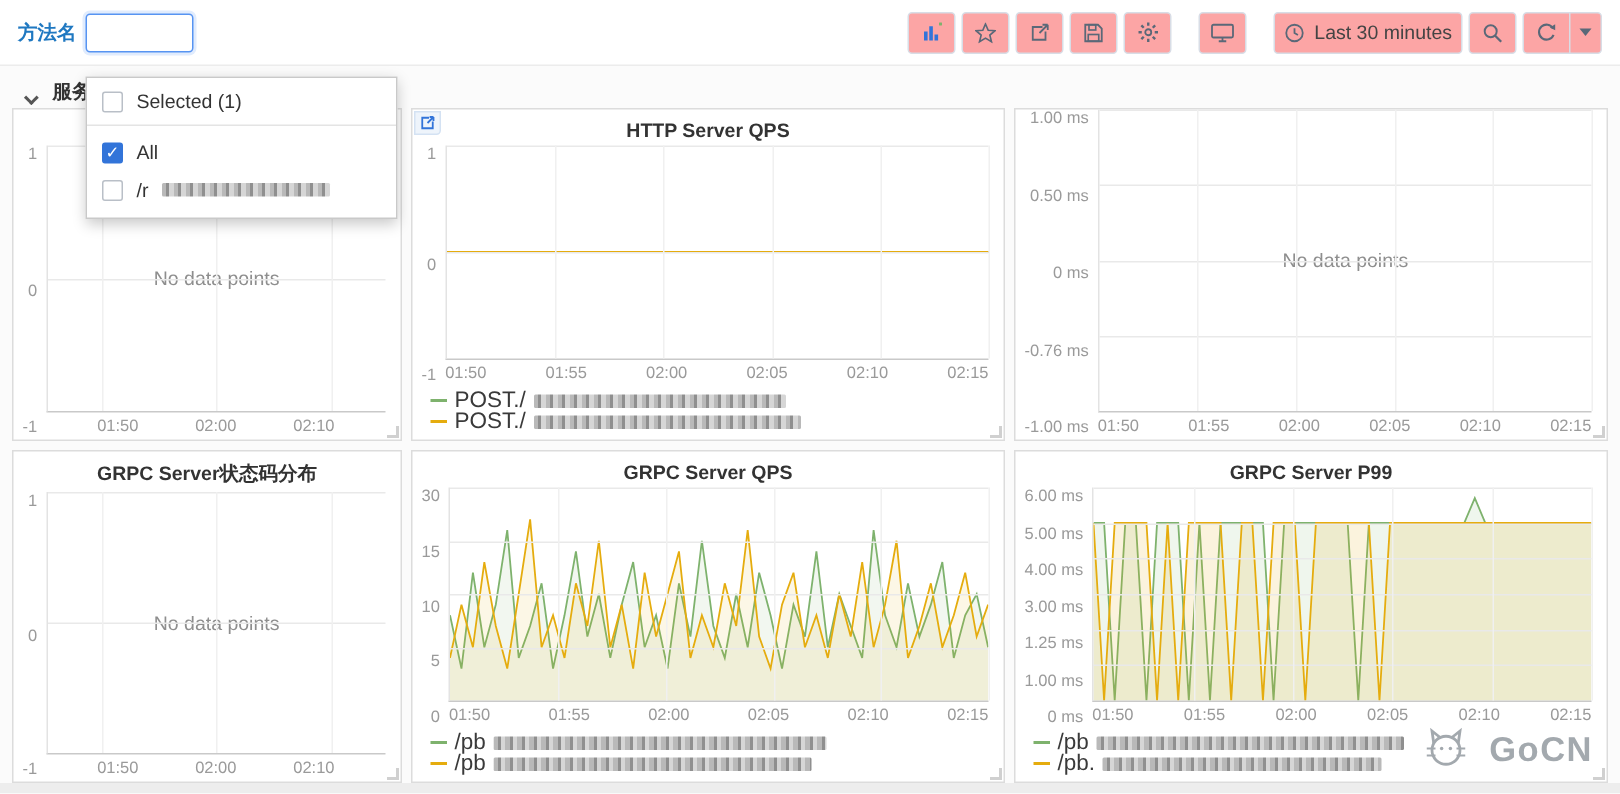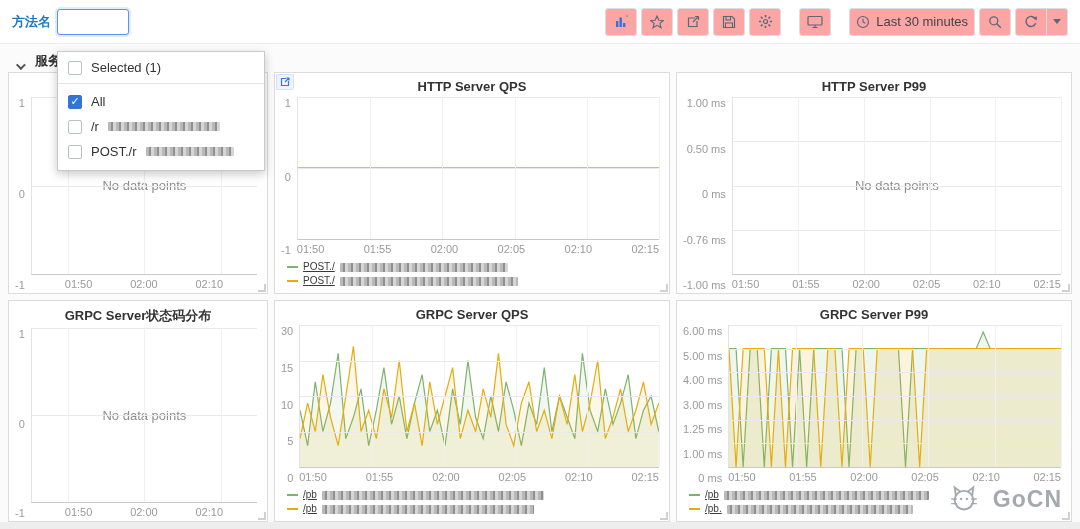--- a/index.html
+++ b/index.html
@@ -31,21 +31,21 @@
   .panel-body { flex:1; display:flex; padding:0 10px 2px 6px; min-height:0; }
   .yaxis { display:flex; flex-direction:column; justify-content:space-between; align-items:flex-end; font-size:11px; color:#9a9a9a; padding-right:6px; white-space:nowrap; }
   .plot-col { flex:1; display:flex; flex-direction:column; min-width:0; }
   .plot { flex:1; position:relative; border-bottom:1px solid #c9c9c9; border-left:1px solid #e3e3e3; }
   .hline { position:absolute; left:0; right:0; height:1px; background:#e9e9e9; }
   .vline { position:absolute; top:0; bottom:0; width:1px; background:#f0f0f0; }
   .chart { position:absolute; inset:0; width:100%; height:100%; }
   .no-data { position:absolute; inset:0; display:flex; align-items:center; justify-content:center; font-size:13px; color:#8e8e8e; }
   .xaxis { display:flex; justify-content:space-between; font-size:11px; color:#9a9a9a; padding:3px 0 1px; }
   .xaxis-inset { padding-left:34px; padding-right:34px; }
-  .legend { padding:2px 10px 5px 12px; font-size:10px; color:#3a3a3a;text-decoration:underline; }
+  .legend { padding:2px 10px 5px 12px; font-size:15px; color:#3a3a3a; }
   .legend-item { display:flex; align-items:center; gap:5px; line-height:14px; cursor:pointer; }
   .swatch { display:inline-block; width:11px; height:2px; flex:0 0 auto; }
   .redact { display:inline-block; height:9px; border-radius:1px; background:repeating-linear-gradient(90deg,#b9b9b9 0 3px,#8f8f8f 3px 5px,#d6d6d6 5px 8px); }
   .drill { position:absolute; top:1px; left:1px; width:18px; height:16px; background:#eef4fb; border:1px solid #d4e2f3; border-radius:0 0 3px 0; display:flex; align-items:center; justify-content:center; cursor:pointer; z-index:3; }
   .resize-corner { position:absolute; right:1px; bottom:1px; width:8px; height:8px; border-right:2px solid #d0d0d0; border-bottom:2px solid #d0d0d0; cursor:nwse-resize; }
 
   
   .dropdown { position:absolute; left:57px; top:51px; width:208px; background:#fff; border:1px solid #c9c9c9; box-shadow:0 3px 9px rgba(0,0,0,.22); z-index:30; font-size:13px; color:#333; }
   .dd-head { display:flex; align-items:center; gap:9px; padding:8px 10px; border-bottom:1px solid #e4e4e4; }
   .dd-opts { padding:5px 0 6px; }
@@ -218,21 +218,20 @@
           <div class="legend-item">
             <span class="swatch" style="background: rgb(229, 172, 14);"></span>
             <span>POST./</span>
             <span class="redact" style="width: 178px;"></span>
           </div>
         </div>
       <div class="resize-corner"></div>
     </div>
 
     <div class="panel">
-      <div class="panel-title">HTTP Server P99</div>
       <div class="panel-body">
         <div class="yaxis">
             <span>1.00 ms</span>
             <span>0.50 ms</span>
             <span>0 ms</span>
             <span>-0.76 ms</span>
             <span>-1.00 ms</span>
           </div>
         <div class="plot-col">
           <div class="plot">
@@ -406,25 +405,20 @@
     </div>
     <div class="dd-opts">
         <div class="dd-opt">
           <span class="cb checked">✓</span>
           <span>All</span>
         </div>
         <div class="dd-opt">
           <span class="cb"></span>
           <span>/r</span>
           <span class="redact" style="width: 112px;"></span>
-        </div>
-        <div class="dd-opt">
-          <span class="cb"></span>
-          <span>POST./r</span>
-          <span class="redact" style="width: 88px;"></span>
         </div>
       </div>
   </div>
 
   <div class="watermark">
     <svg width="30" height="28" viewBox="0 0 24 24">
       <path d="M5 9L4 2l5 4" fill="none" stroke="#9aa0a6" stroke-width="1.6"></path>
       <path d="M19 9l1-7-5 4" fill="none" stroke="#9aa0a6" stroke-width="1.6"></path>
       <circle cx="12" cy="13" r="8" fill="none" stroke="#9aa0a6" stroke-width="1.6"></circle>
       <path d="M1 12h5M1 16h5M18 12h5M18 16h5" stroke="#9aa0a6" stroke-width="1.2"></path>

